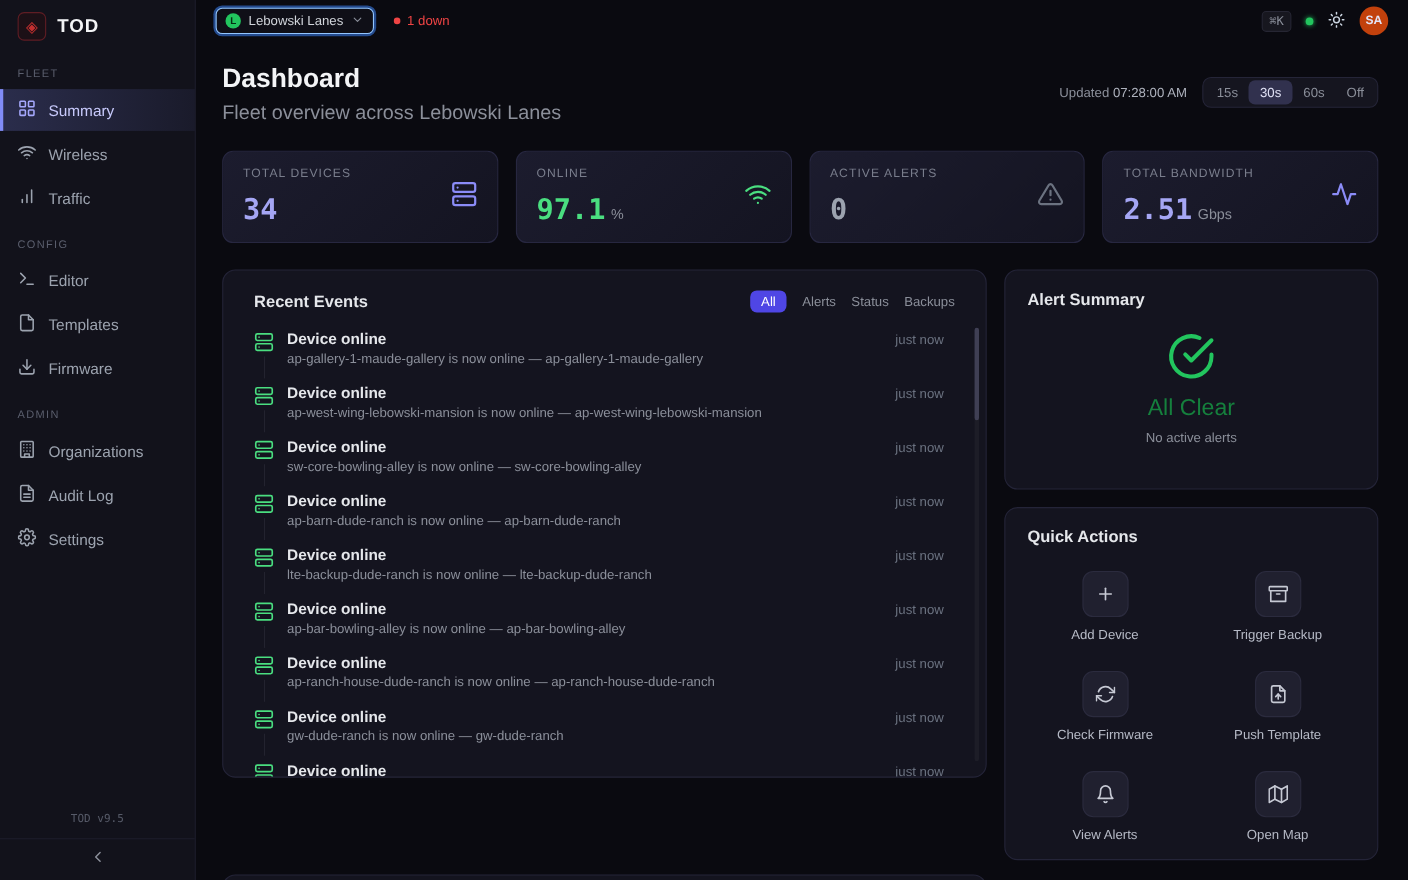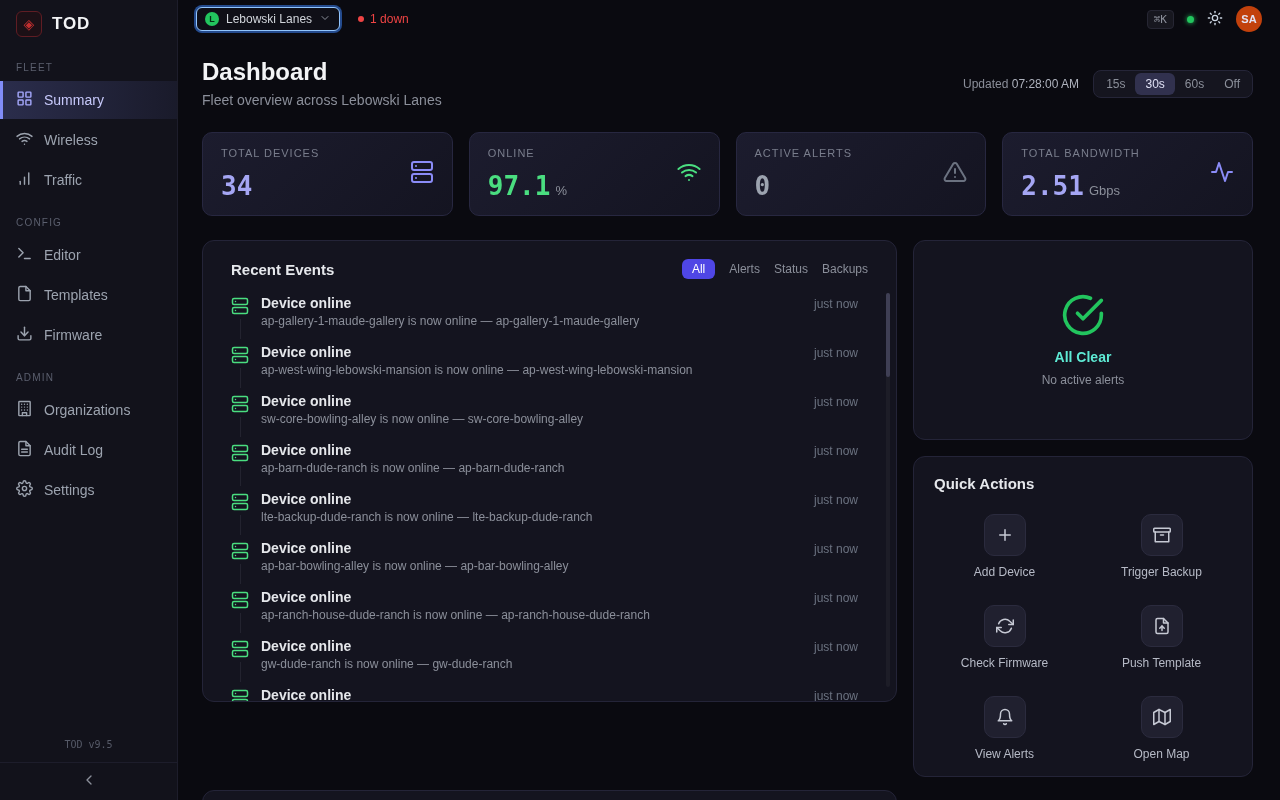--- a/index.html
+++ b/index.html
@@ -87,21 +87,21 @@
   .avatar {
     width:26px; height:26px; border-radius:50%; background:#c2410c;
     color:#e3e3f5; font-size:11px; font-weight:700;
     display:flex; align-items:center; justify-content:center; cursor:pointer;
   }
 
   
   .main { position:absolute; left:178px; right:0; top:38px; bottom:0; padding:20px 27px 0 24px; overflow:hidden; }
   .page-header { display:flex; justify-content:space-between; align-items:flex-start; margin-bottom:24px; }
   .page-title { font-size:24px; font-weight:700; color:#f3f4f6; }
-  .page-subtitle { font-size:14px; color:#8b8f9a; margin-top:6px; }
+  .page-subtitle { font-size:18px; color:#8b8f9a; margin-top:6px; }
   .header-right { display:flex; align-items:center; gap:14px; margin-top:12px; }
   .updated { font-size:12px; color:#8b8f9a; }
   .updated .time { color:#aeb2bd; }
   .segmented {
     display:flex; background:#15151f; border:1px solid #252538; border-radius:8px; padding:2px;
   }
   .segmented button {
     border:none; background:none; color:#8b8f9a; font-size:12px;
     padding:4px 10px; border-radius:6px; cursor:pointer; font-family:inherit;
   }
@@ -158,21 +158,21 @@
     position:absolute; right:6px; top:52px; bottom:14px; width:4px;
     background:rgba(255,255,255,.04); border-radius:2px;
   }
   .evt-thumb { position:absolute; top:0; width:4px; height:84px; background:#3f3f54; border-radius:2px; cursor:grab; }
 
   
   .alert-card { height:200px; padding:18px 20px; margin-bottom:16px; display:flex; flex-direction:column; }
   .alert-center { flex:1; display:flex; flex-direction:column; align-items:center; justify-content:center; gap:8px; }
   .check-icon { color:#22c55e; }
   .check-icon svg { width:44px; height:44px; }
-  .alert-status { font-size:14px; font-weight:700; color:#5eead4; }
+  .alert-status { font-size:21px; font-weight:400; color:#15803d; }
   .alert-detail { font-size:12px; color:#8b8f9a; }
 
   
   .qa-card { height:321px; padding:18px 20px; }
   .qa-grid { display:grid; grid-template-columns:1fr 1fr; row-gap:26px; column-gap:16px; margin-top:22px; }
   .qa-item { display:flex; flex-direction:column; align-items:center; gap:9px; cursor:pointer; }
   .qa-tile {
     width:42px; height:42px; border-radius:10px; background:#20202f; border:1px solid #2b2b3e;
     display:flex; align-items:center; justify-content:center; color:#c6c9d4;
   }
@@ -529,20 +529,21 @@
         <div class="evt-scrollbar">
           <div class="evt-thumb"></div>
         </div>
       </section>
 
       <div class="card partial-card"></div>
     </div>
 
     <div class="col-right">
       <section class="card alert-card">
+        <h2 class="card-title">Alert Summary</h2>
         <div class="alert-center">
           <span class="check-icon"><svg viewBox="0 0 24 24" fill="none" stroke="currentColor" stroke-width="2" stroke-linecap="round" stroke-linejoin="round">
                 <path d="M22 11.08V12a10 10 0 1 1-5.93-9.14"></path>
                 <polyline points="22 4 12 14.01 9 11.01"></polyline>
               </svg></span>
           <div class="alert-status">All Clear</div>
           <div class="alert-detail">No active alerts</div>
         </div>
       </section>
 

